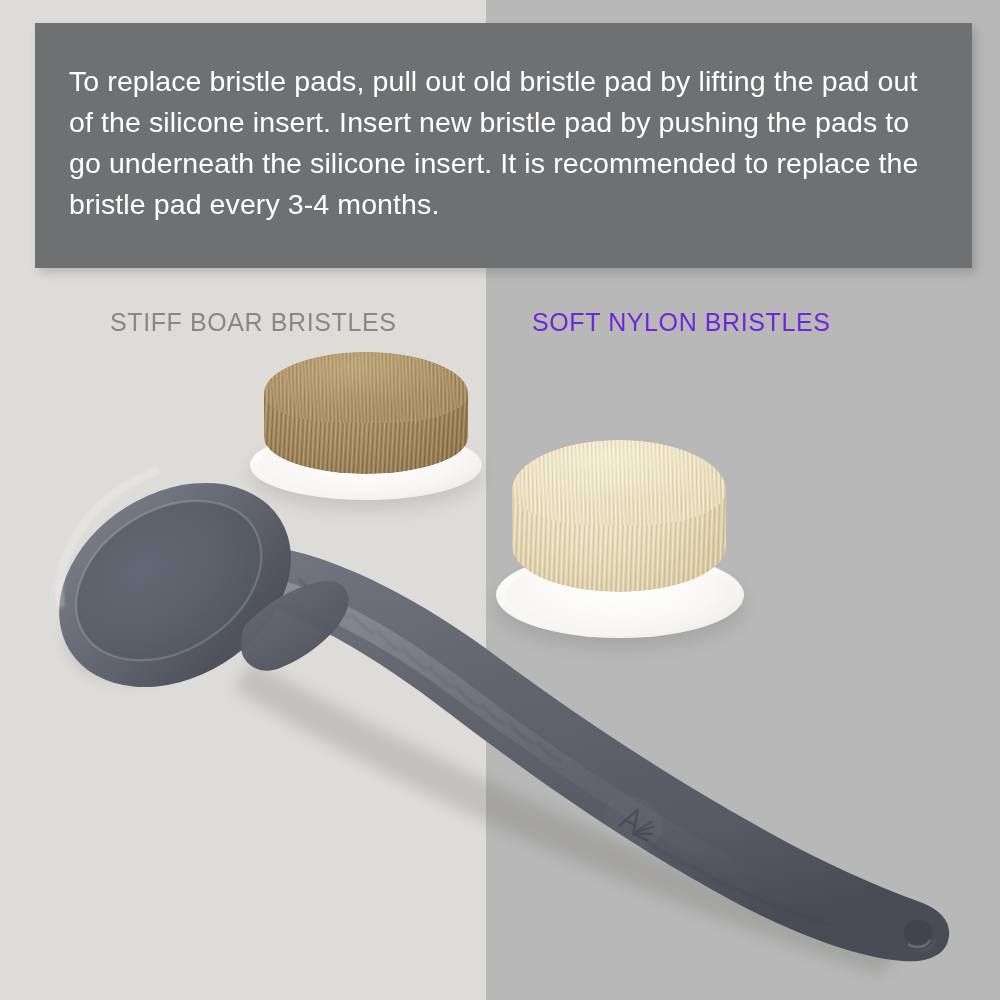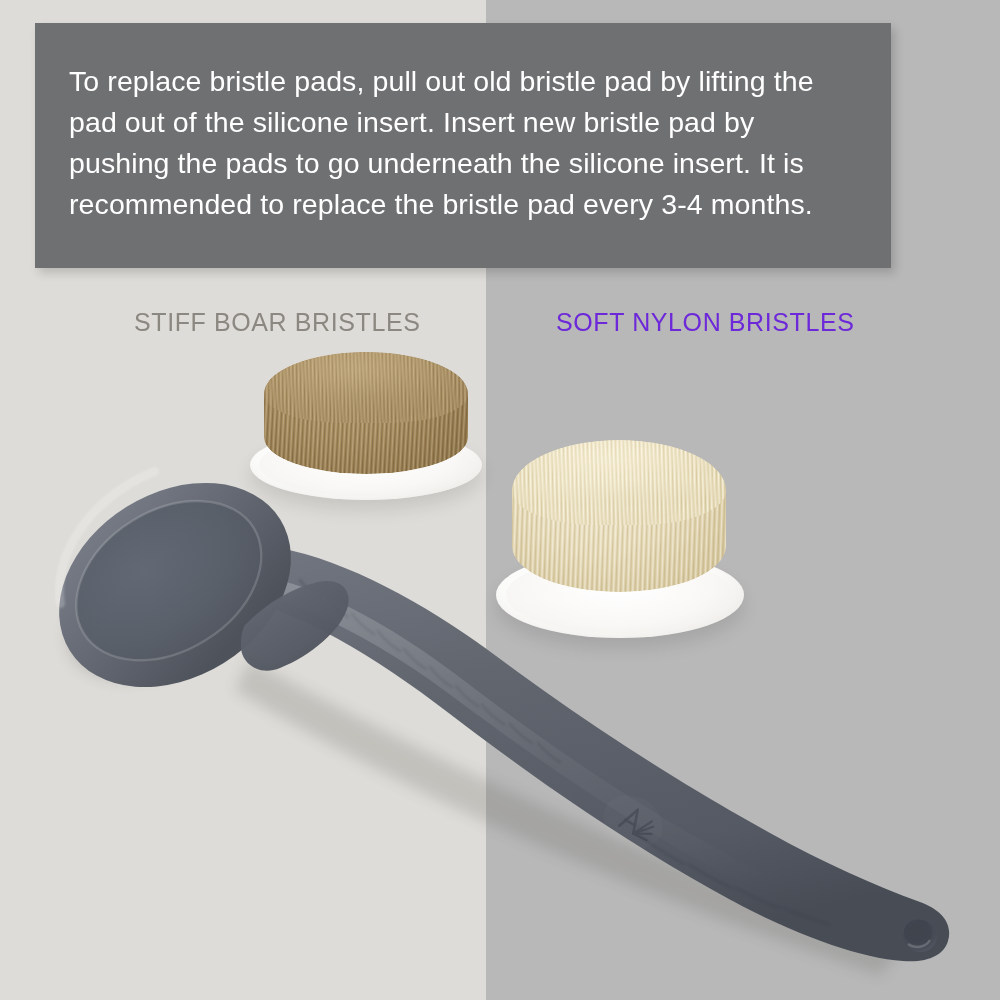--- a/index.html
+++ b/index.html
@@ -31,21 +31,21 @@
     left: 486px; top: 0;
     width: 514px; height: 1000px;
     background: #b8b8b8;
   }
 
   
   .banner {
     position: absolute;
     left: 35px;
     top: 23px;
-    width: 856px;
+    width: 937px;
     height: 245px;
     background: #6e7072;
     box-sizing: border-box;
     padding: 38px 34px 0 34px;
     box-shadow: 4px 5px 9px rgba(0,0,0,0.16);
   }
   .banner-text {
     color: #ffffff;
     font-size: 28.5px;
     line-height: 41px;
@@ -54,21 +54,20 @@
     white-space: pre-wrap;
   }
 
   
   .label {
     position: absolute;
     font-size: 25px;
     letter-spacing: 0.6px;
     font-weight: 400;
     white-space: nowrap;
-    margin-left: 24px;
   }
   .label-boar {
     left: 110px;
     top: 308px;
     color: #8b8781;
   }
   .label-nylon {
     left: 532px;
     top: 308px;
     color: #6d28d9;

